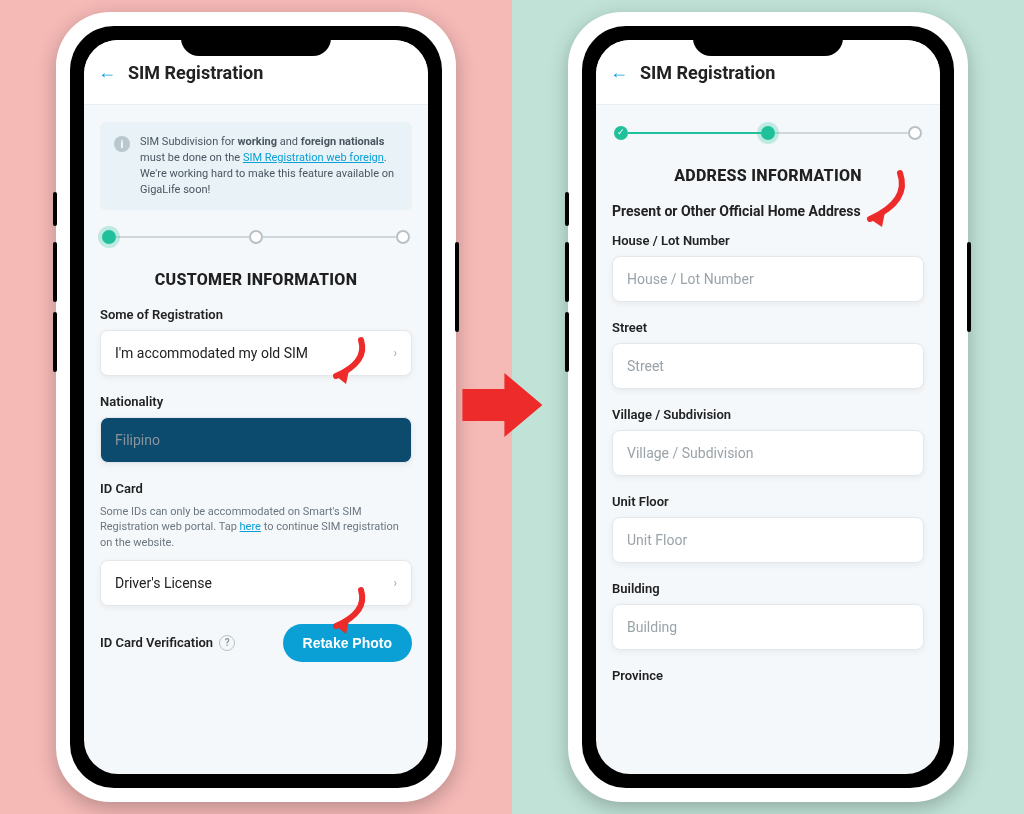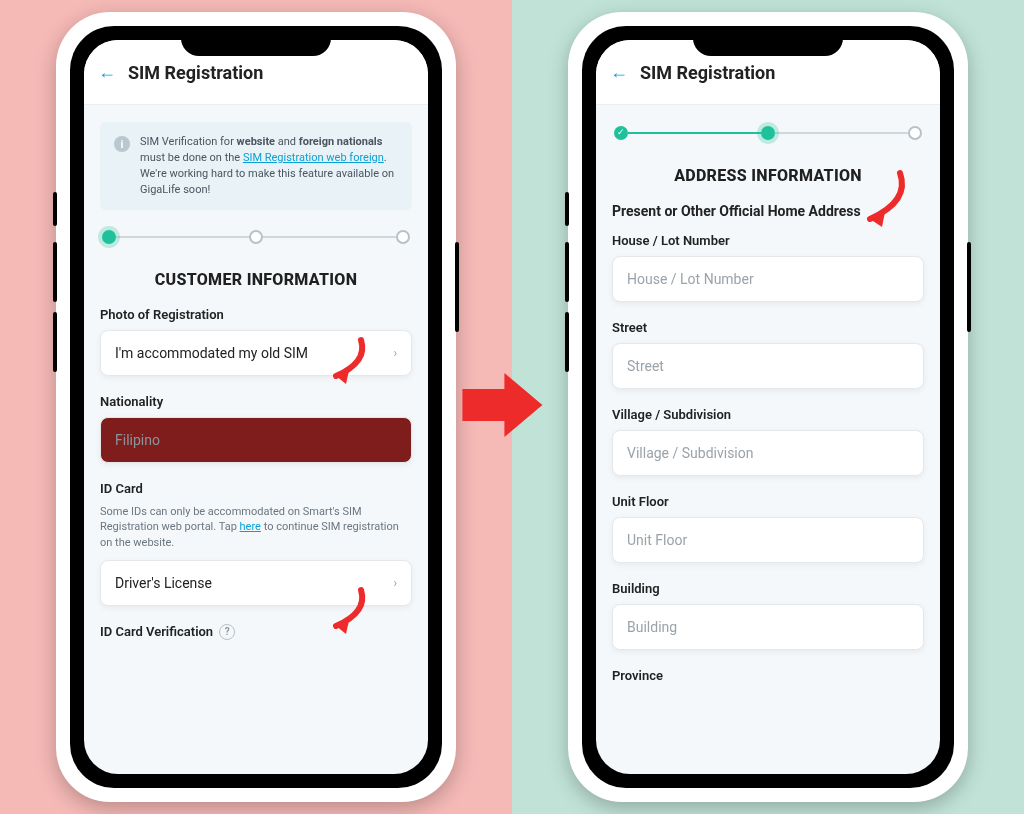--- a/index.html
+++ b/index.html
@@ -153,21 +153,21 @@
     border-radius:8px;
     padding:14px 14px;
     font-size:14px;
     color:#222;
     box-shadow:0 2px 6px rgba(0,0,0,.06);
     display:flex;
     align-items:center;
     justify-content:space-between;
     margin-bottom:18px;
   }
-  .input-box.disabled { background:#7f1d1d; color:#8a949b; }
+  .input-box.disabled { background:#0c4a6e; color:#8a949b; }
   .input-box.ph { color:#9aa3a9; }
   .chev { color:#9aa3a9; font-size:12px; }
   .row-inline {
     display:flex;
     align-items:center;
     justify-content:space-between;
     gap:16px;
     margin-bottom:16px;
   }
   .row-inline .lbl { font-size:13px; font-weight:600; color:#222; display:flex; align-items:center; gap:6px; }
@@ -211,36 +211,36 @@
       <div class="notch"></div>
       <div class="screen">
         <div class="header">
           <span class="back-arrow">←</span>
           <span class="header-title">SIM Registration</span>
         </div>
         <div class="content">
           <div class="info-banner">
             <div class="info-icon">i</div>
             <div class="info-text">
-              <span>SIM Verification for </span><b>website</b><span> and </span><b>foreign nationals</b><span> must be done on the </span><a href="#">SIM Registration web foreign</a><span>. We're working hard to make this feature available on GigaLife soon!</span>
+              <span>SIM Subdivision for </span><b>working</b><span> and </span><b>foreign nationals</b><span> must be done on the </span><a href="#">SIM Registration web foreign</a><span>. We're working hard to make this feature available on GigaLife soon!</span>
             </div>
           </div>
 
           <div class="stepper">
             <div class="step-dot active"></div>
             <div class="step-line"></div>
             <div class="step-dot"></div>
             <div class="step-line"></div>
             <div class="step-dot"></div>
           </div>
 
           <div class="section-title">CUSTOMER INFORMATION</div>
 
           <div class="form-group">
-            <div class="field-label">Photo of Registration</div>
+            <div class="field-label">Some of Registration</div>
             <div class="select-box">
               <span>I'm accommodated my old SIM</span>
               <span class="chev">›</span>
             </div>
           </div>
 
           <div class="form-group">
             <div class="field-label">Nationality</div>
             <div class="input-box disabled">
               <span>Filipino</span>
@@ -256,20 +256,21 @@
               <span>Driver's License</span>
               <span class="chev">›</span>
             </div>
           </div>
 
           <div class="row-inline">
             <div class="lbl">
               <span>ID Card Verification</span>
               <span class="help-circle">?</span>
             </div>
+            <button class="btn-primary">Retake Photo</button>
           </div>
 
         </div>
       </div>
     </div>
 
     <svg class="red-curved-arrow" style="top:320px;left:250px" width="70" height="60">
       <path d="M55 8 Q62 30 30 44" stroke="#ee2b2b" stroke-width="6" fill="none" stroke-linecap="round"></path>
       <polygon points="30,44 44,34 40,52" fill="#ee2b2b"></polygon>
     </svg>

